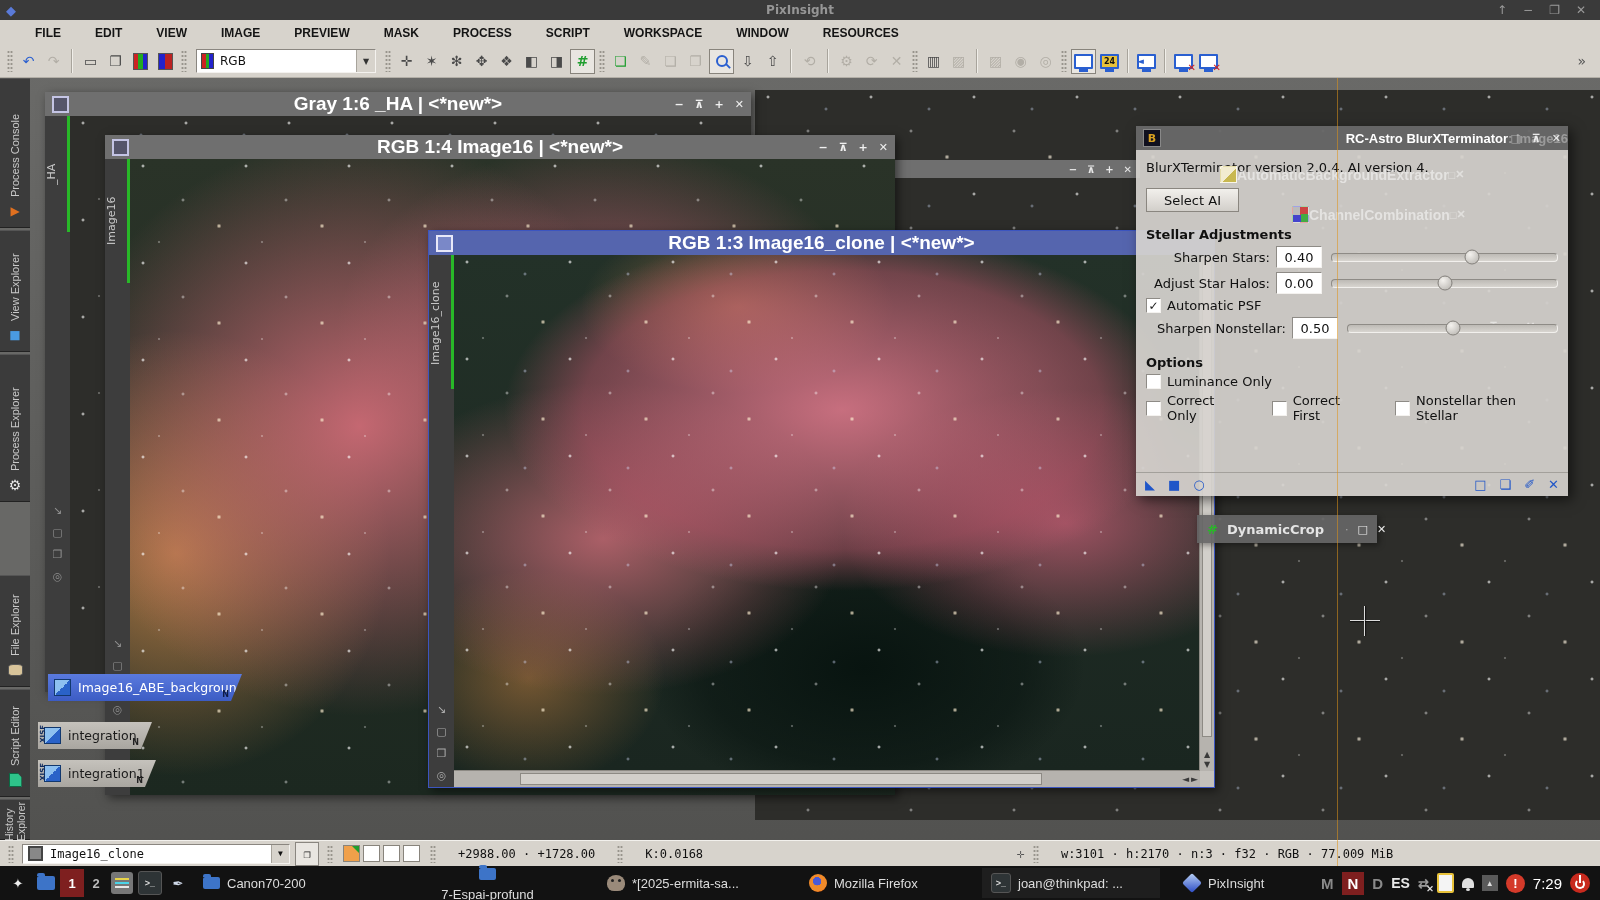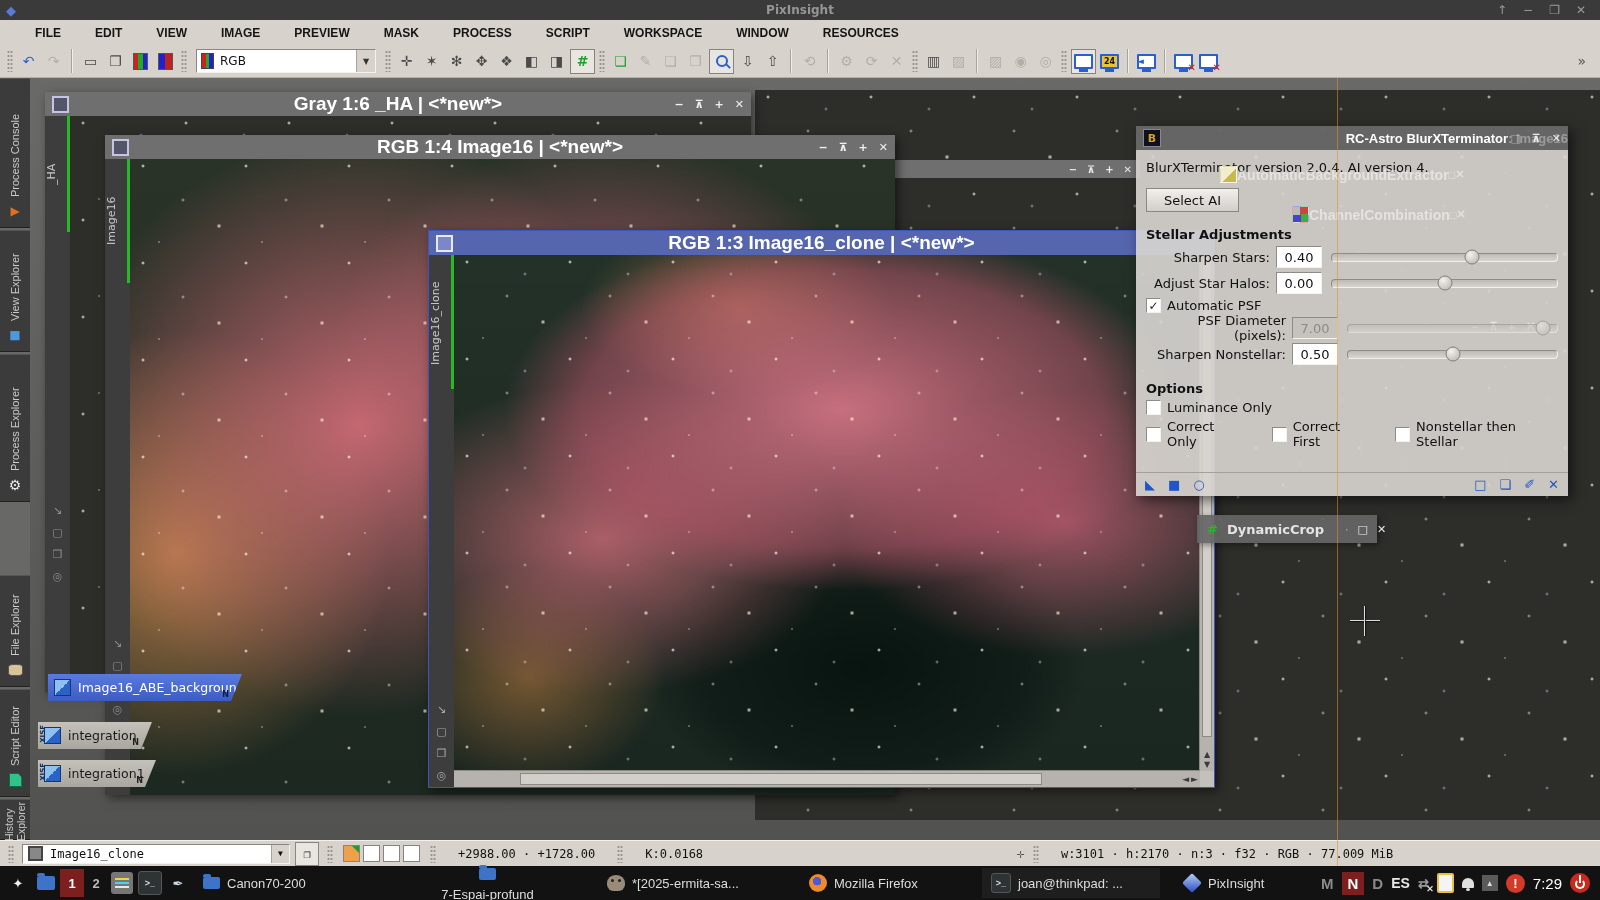--- a/index.html
+++ b/index.html
@@ -522,28 +522,20 @@
         <span class="slider">
             <span class="track"></span>
             <span class="thumb" style="left:50%;"></span>
           </span>
       </div>
       <div class="optrow">
         <span class="cb">✓</span>
         <span>Automatic PSF</span>
       </div>
       <div class="drow">
-        <span class="dlabel" style="width:140px;">PSF Diameter (pixels):</span>
-        <span class="val dis">7.00</span>
-        <span class="slider dis">
-            <span class="track"></span>
-            <span class="thumb" style="left:93%;"></span>
-          </span>
-      </div>
-      <div class="drow">
         <span class="dlabel" style="width:140px;">Sharpen Nonstellar:</span>
         <span class="val">0.50</span>
         <span class="slider">
             <span class="track"></span>
             <span class="thumb" style="left:50%;"></span>
           </span>
       </div>
       <div class="dhead" style="margin-top:8px;">Options</div>
       <div class="optrow">
         <span class="cb"></span>

